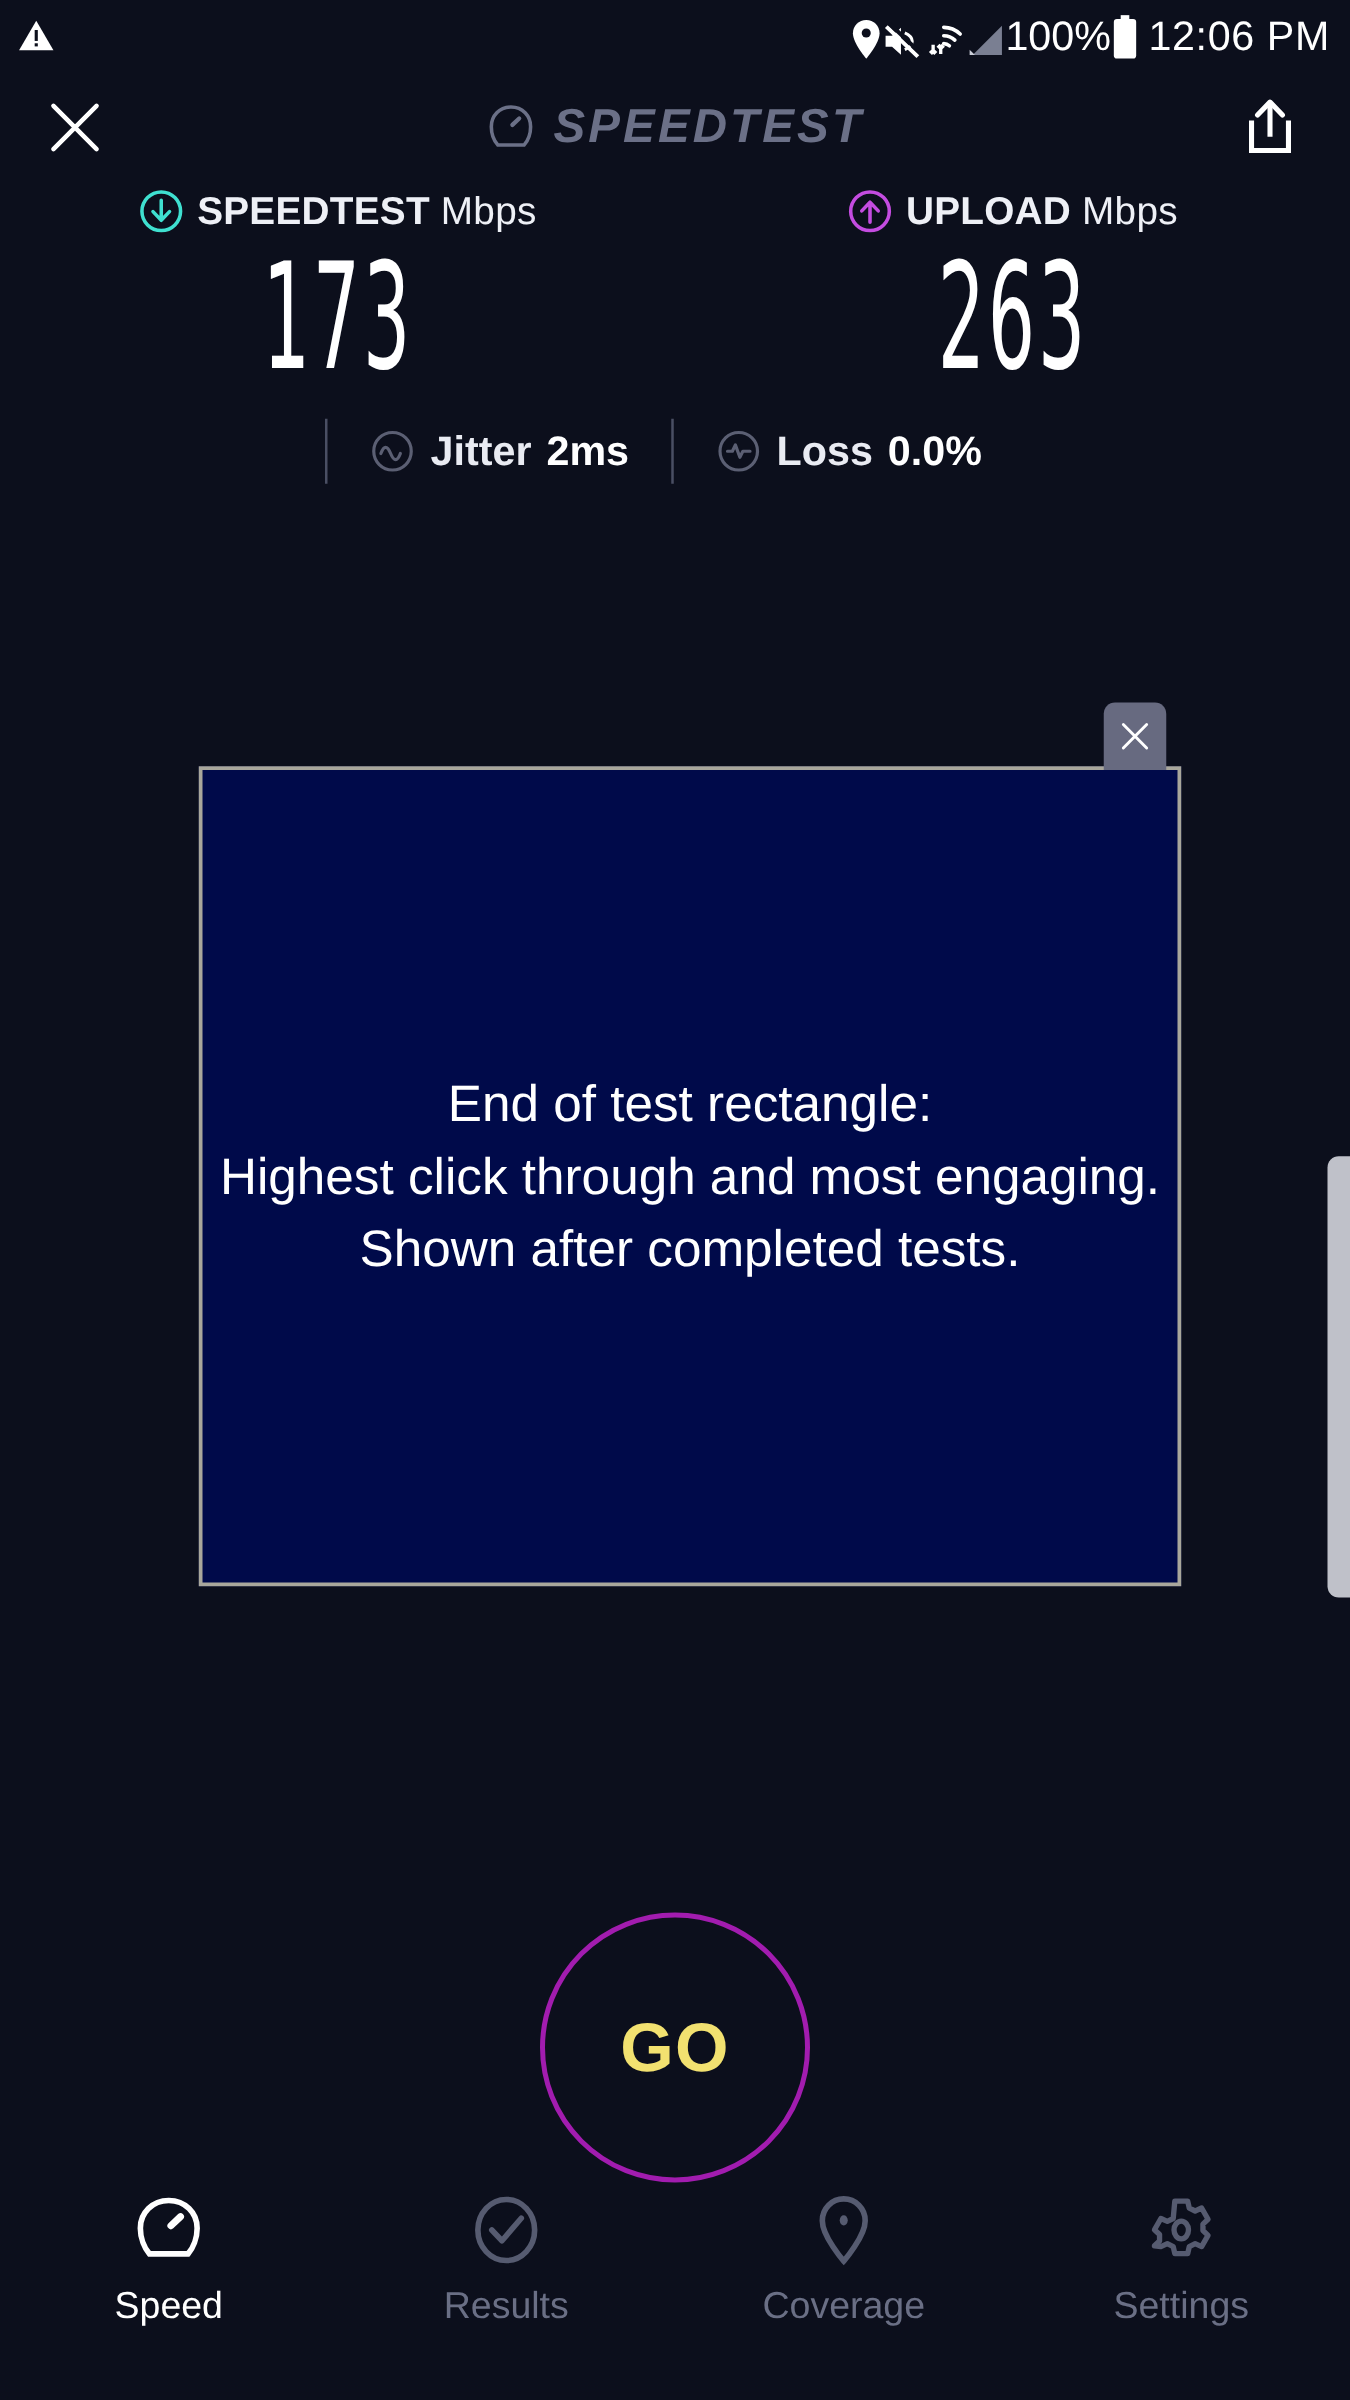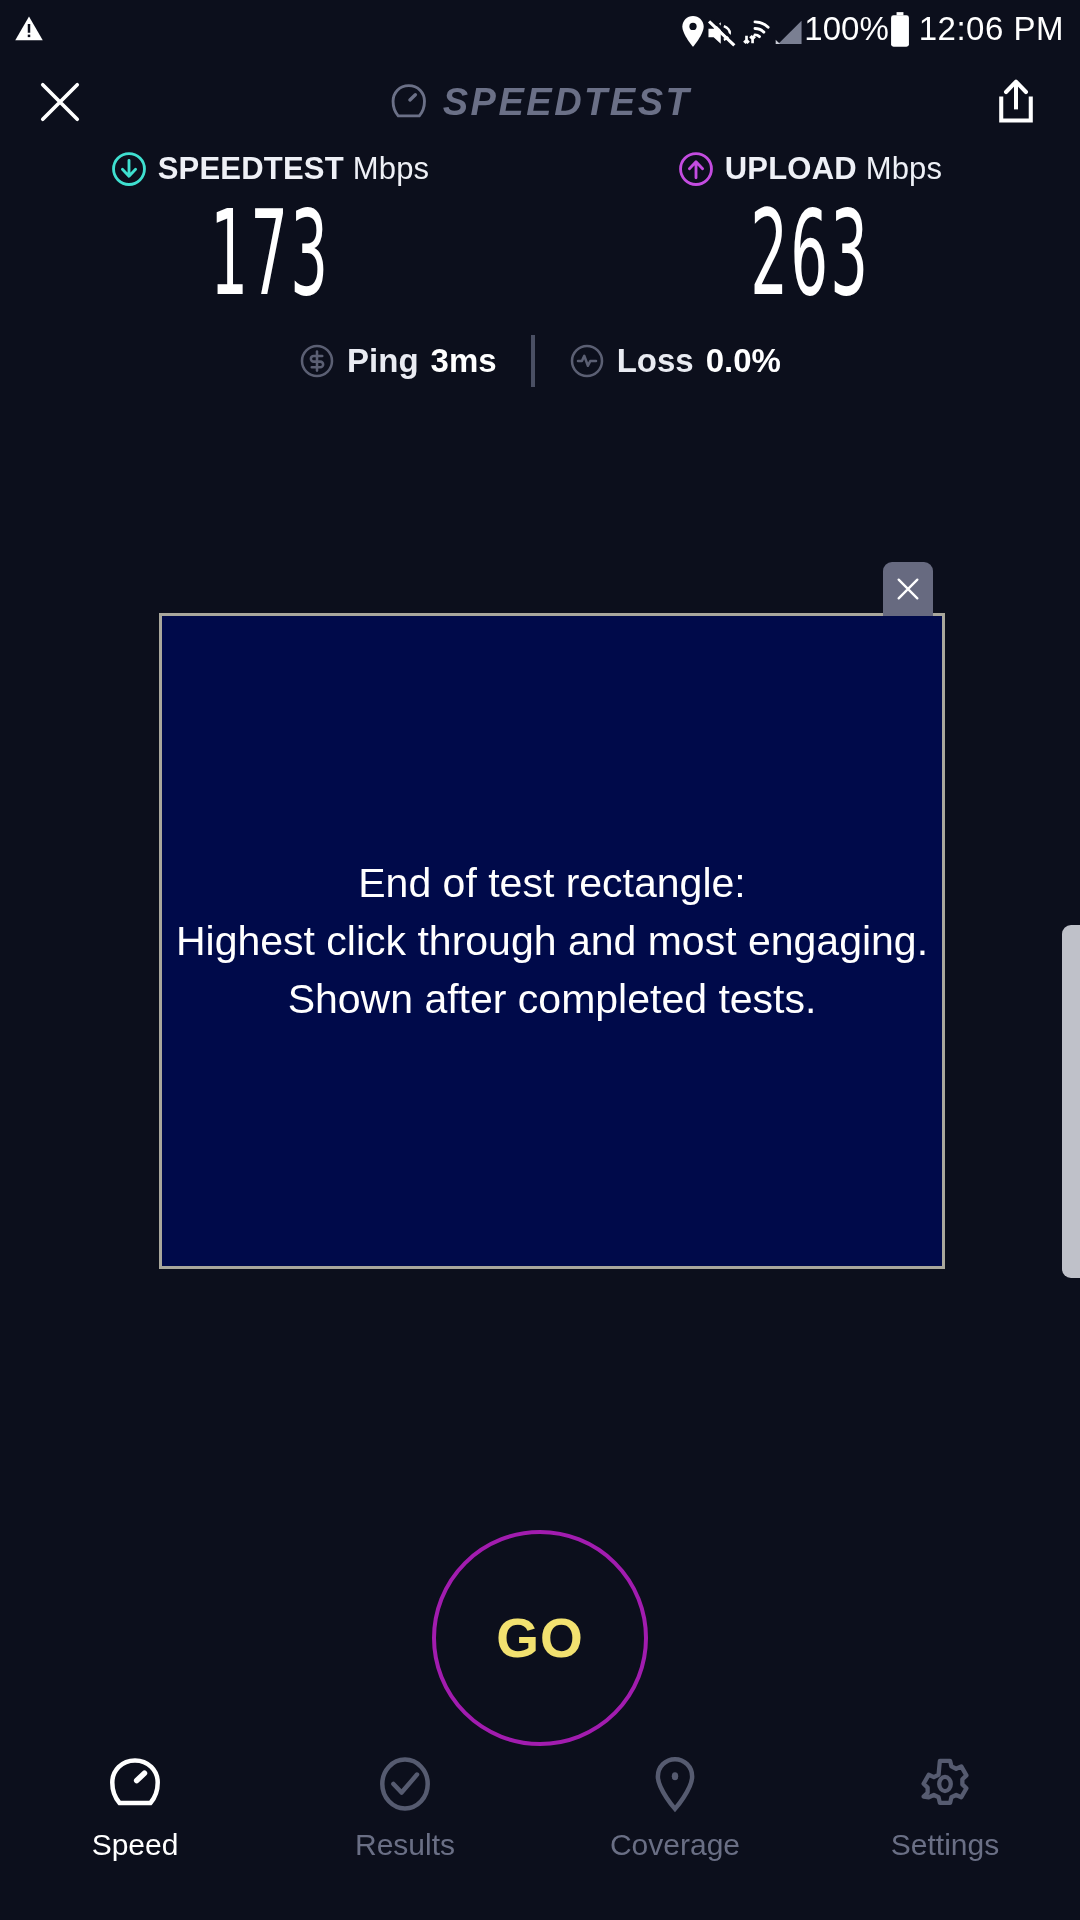--- a/index.html
+++ b/index.html
@@ -350,32 +350,31 @@
             <span>UPLOAD</span>
             <span class="unit">Mbps</span>
           </span>
         </div>
         <div class="dlul-value">263</div>
       </div>
 
     </div>
 
     <div class="pjl-row">
+
+      <div class="pjl-sep"></div>
+
       <div class="pjl-item">
         <svg width="36" height="36" viewBox="0 0 24 24">
           <circle cx="12" cy="12" r="10" stroke="#5b5f73" stroke-width="1.7" fill="none"></circle>
-          <path d="M15.5 8.6 H9.8 a1.9 1.9 0 0 0 0 3.8 h4.4 a1.9 1.9 0 0 1 0 3.8 H8.5" stroke="#5b5f73" stroke-width="1.7" fill="none" stroke-linecap="round"></path>
-          <path d="M12 5.6 V18.4" stroke="#5b5f73" stroke-width="1.7" stroke-linecap="round"></path>
+          <path d="M5.8 13.2 c1.6 -4.4 3.4 -4.4 5.2 0 c1.8 4.4 3.6 4.4 5.2 0" stroke="#5b5f73" stroke-width="1.7" fill="none" stroke-linecap="round"></path>
         </svg>
-        <span class="pjl-name">Ping</span>
-        <span class="pjl-val">3ms</span>
+        <span class="pjl-name">Jitter</span>
+        <span class="pjl-val">2ms</span>
       </div>
-
-      <div class="pjl-sep"></div>
-
 
       <div class="pjl-sep"></div>
 
       <div class="pjl-item">
         <svg width="36" height="36" viewBox="0 0 24 24">
           <circle cx="12" cy="12" r="10" stroke="#5b5f73" stroke-width="1.7" fill="none"></circle>
           <path d="M6 12 h2.6 l1.6 -3.4 l2.4 6.6 l1.6 -3.2 H18" stroke="#5b5f73" stroke-width="1.7" fill="none" stroke-linecap="round" stroke-linejoin="round"></path>
         </svg>
         <span class="pjl-name">Loss</span>
         <span class="pjl-val">0.0%</span>

